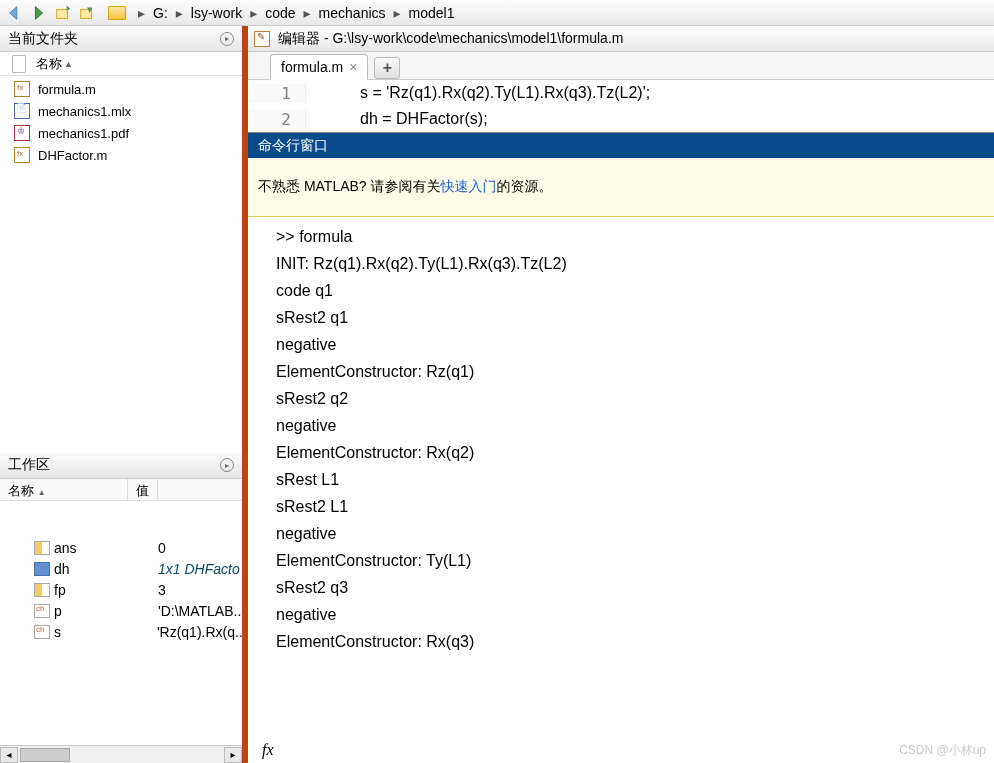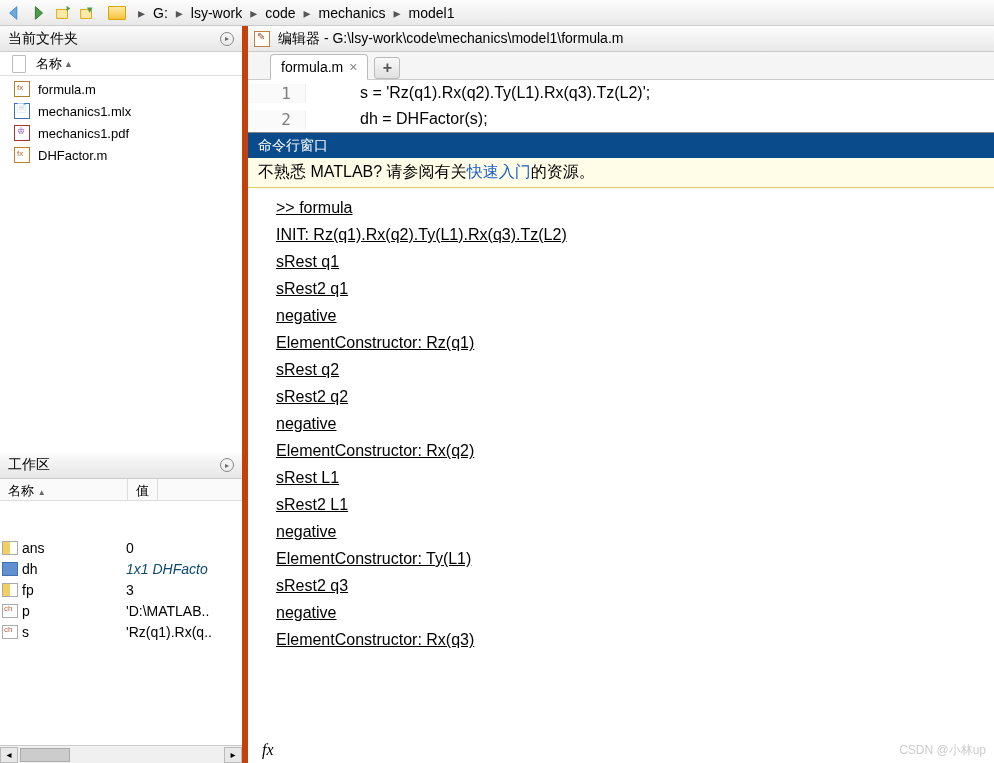--- a/index.html
+++ b/index.html
@@ -27,21 +27,21 @@
 .ico-pdf::after { content:"♔"; position:absolute; font-size:9px; color:#8030a0; left:2px; top:0; }
 .ico-fig { background:#fff; border:1px solid #c08020; }
 .ico-fig::after { content:"fx"; position:absolute; font-size:8px; color:#c06020; left:2px; top:1px; }
 .spacer { flex: 1; }
 .detail-hdr { border-top: 1px solid #ccc; }
 .chev { font-size: 12px; color: #666; }
 .ws { flex: 1; display: flex; flex-direction: column; min-height: 0; overflow: hidden; gap: 37px; }
 .ws-cols { height: 22px; display: flex; border-bottom: 1px solid #ddd; background: #fafafa; }
 .ws-col { padding: 3px 8px; border-right: 1px solid #ddd; font-size: 13px; }
 .ws-col:first-child { width: 128px; }
-.ws-body { flex: 1; overflow: hidden; }
+.ws-body { flex: 1; overflow: hidden; margin-left: 32px; }
 .ws-row { display: flex; height: 21px; align-items: center; }
 .ws-ico { width: 16px; height: 14px; margin: 0 4px 0 2px; border: 1px solid #aaa; position: relative; }
 .ws-ico-grid { background: linear-gradient(90deg,#f0d060 50%, #fff 50%); }
 .ws-ico-cube { background: #6090d0; border-color:#4070b0; }
 .ws-ico-ch { background: #fff; }
 .ws-ico-ch::after { content:"ch"; position:absolute; font-size:8px; color:#c06040; left:1px; top:-1px; }
 .ws-name { width: 104px; font-size: 14px; }
 .ws-val { font-size: 14px; white-space: nowrap; overflow: hidden; }
 .ws-val.italic { font-style: italic; color: #0c4a6e; }
 .hscroll { height: 18px; border-top: 1px solid #ccc; background: #f0f0f0; display: flex; align-items: center; }
@@ -54,24 +54,24 @@
 .tabs { height: 28px; background: #f5f5f5; border-bottom: 1px solid #ccc; display: flex; align-items: flex-end; padding-left: 22px; }
 .tab { height: 26px; background: #fff; border: 1px solid #bbb; border-bottom: 1px solid #fff; border-radius: 4px 4px 0 0; padding: 0 10px; display: flex; align-items: center; gap: 6px; margin-bottom: -1px; font-size: 14px; }
 .tab-x { color: #888; font-size: 14px; cursor: pointer; }
 .tab-add { width: 26px; height: 22px; border: 1px solid #bbb; background: linear-gradient(#fafafa,#e0e0e0); margin-left: 6px; border-radius: 3px; text-align: center; font-size: 16px; font-weight: bold; color: #555; line-height: 20px; cursor: pointer; }
 .editor { background: #fff; font-family: Consolas, monospace; font-size: 16px; }
 .ed-line { display: flex; height: 26px; align-items: center; }
 .gutter { width: 58px; text-align: right; padding-right: 14px; color: #808080; background: #fafafa; border-right: 1px solid #eee; font-family: Consolas, monospace; }
 .code { padding-left: 54px; white-space: pre; }
 .str { color: #000000; }
 .cmd-hdr { height: 26px; background: #0a4b8c; color: #fff; display: flex; align-items: center; padding: 0 10px; font-size: 14px; border-top: 1px solid #888; }
-.banner { background: #fffde7; border-bottom: 1px solid #e0d060; padding: 4px 10px; font-size: 16px; }
+.banner { background: #fffde7; border-bottom: 1px solid #e0d060; padding: 20px 10px; font-size: 14px; }
 .banner a { color: #1a5fd0; text-decoration: none; }
 .cmd-body { flex: 1; padding: 6px 0 6px 28px; font-family: "SimSun", Consolas, monospace; font-size: 16px; overflow: hidden; position: relative; }
-.cmd-line { height: 27px; line-height: 27px; white-space: pre; text-decoration: underline; }
+.cmd-line { height: 27px; line-height: 27px; white-space: pre; }
 .fx { position: absolute; left: 262px; bottom: 4px; font-style: italic; font-family: Liberation Serif, serif; font-size: 16px; }
 .watermark { position: absolute; right: 8px; bottom: 4px; color: #ccc; font-size: 12px; text-align: right; }
 .arrow-svg { width: 18px; height: 18px; }
 </style>
 </head>
 <body>
 
 <div class="toolbar">
   <div class="tb-btn">
       <svg class="arrow-svg" viewBox="0 0 20 20">
@@ -209,25 +209,24 @@
       </div>
     <div class="cmd-hdr">
       <span>命令行窗口</span>
     </div>
     <div class="banner">
       <span>不熟悉 MATLAB? 请参阅有关</span><a href="#">快速入门</a><span>的资源。</span>
     </div>
     <div class="cmd-body" id="cmd-body">
         <div class="cmd-line">&gt;&gt; formula</div>
         <div class="cmd-line">INIT: Rz(q1).Rx(q2).Ty(L1).Rx(q3).Tz(L2)</div>
-        <div class="cmd-line">sRest q1</div>
+        <div class="cmd-line">code q1</div>
         <div class="cmd-line">sRest2 q1</div>
         <div class="cmd-line">negative</div>
         <div class="cmd-line">ElementConstructor: Rz(q1)</div>
-        <div class="cmd-line">sRest q2</div>
         <div class="cmd-line">sRest2 q2</div>
         <div class="cmd-line">negative</div>
         <div class="cmd-line">ElementConstructor: Rx(q2)</div>
         <div class="cmd-line">sRest L1</div>
         <div class="cmd-line">sRest2 L1</div>
         <div class="cmd-line">negative</div>
         <div class="cmd-line">ElementConstructor: Ty(L1)</div>
         <div class="cmd-line">sRest2 q3</div>
         <div class="cmd-line">negative</div>
         <div class="cmd-line">ElementConstructor: Rx(q3)</div>

